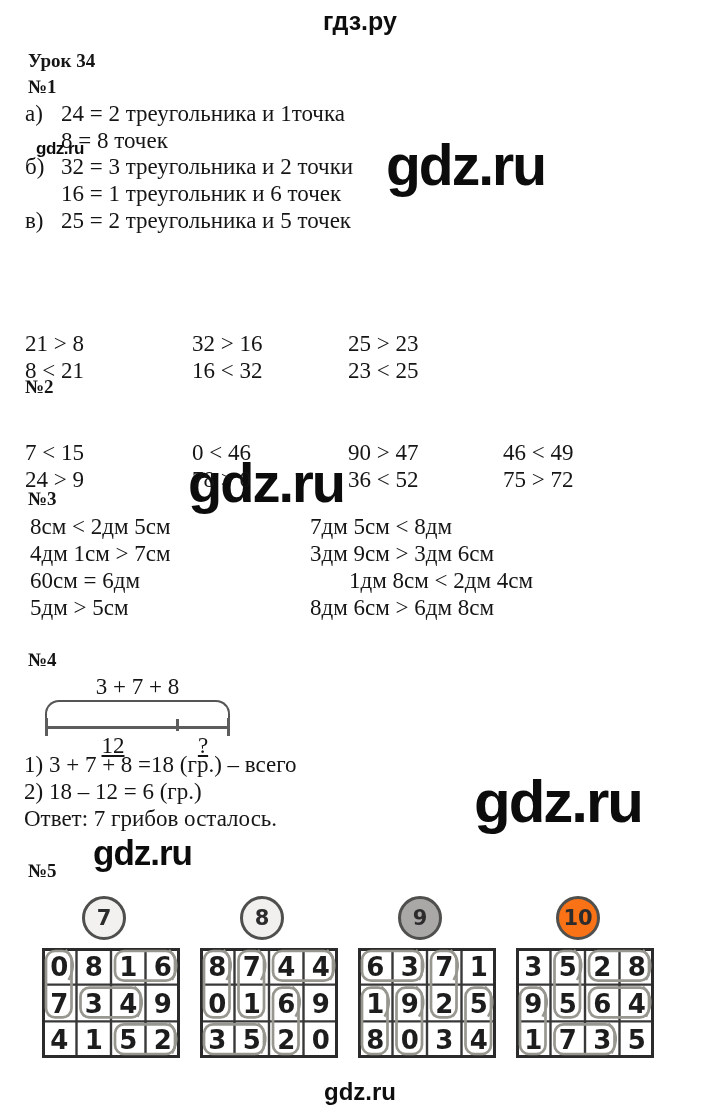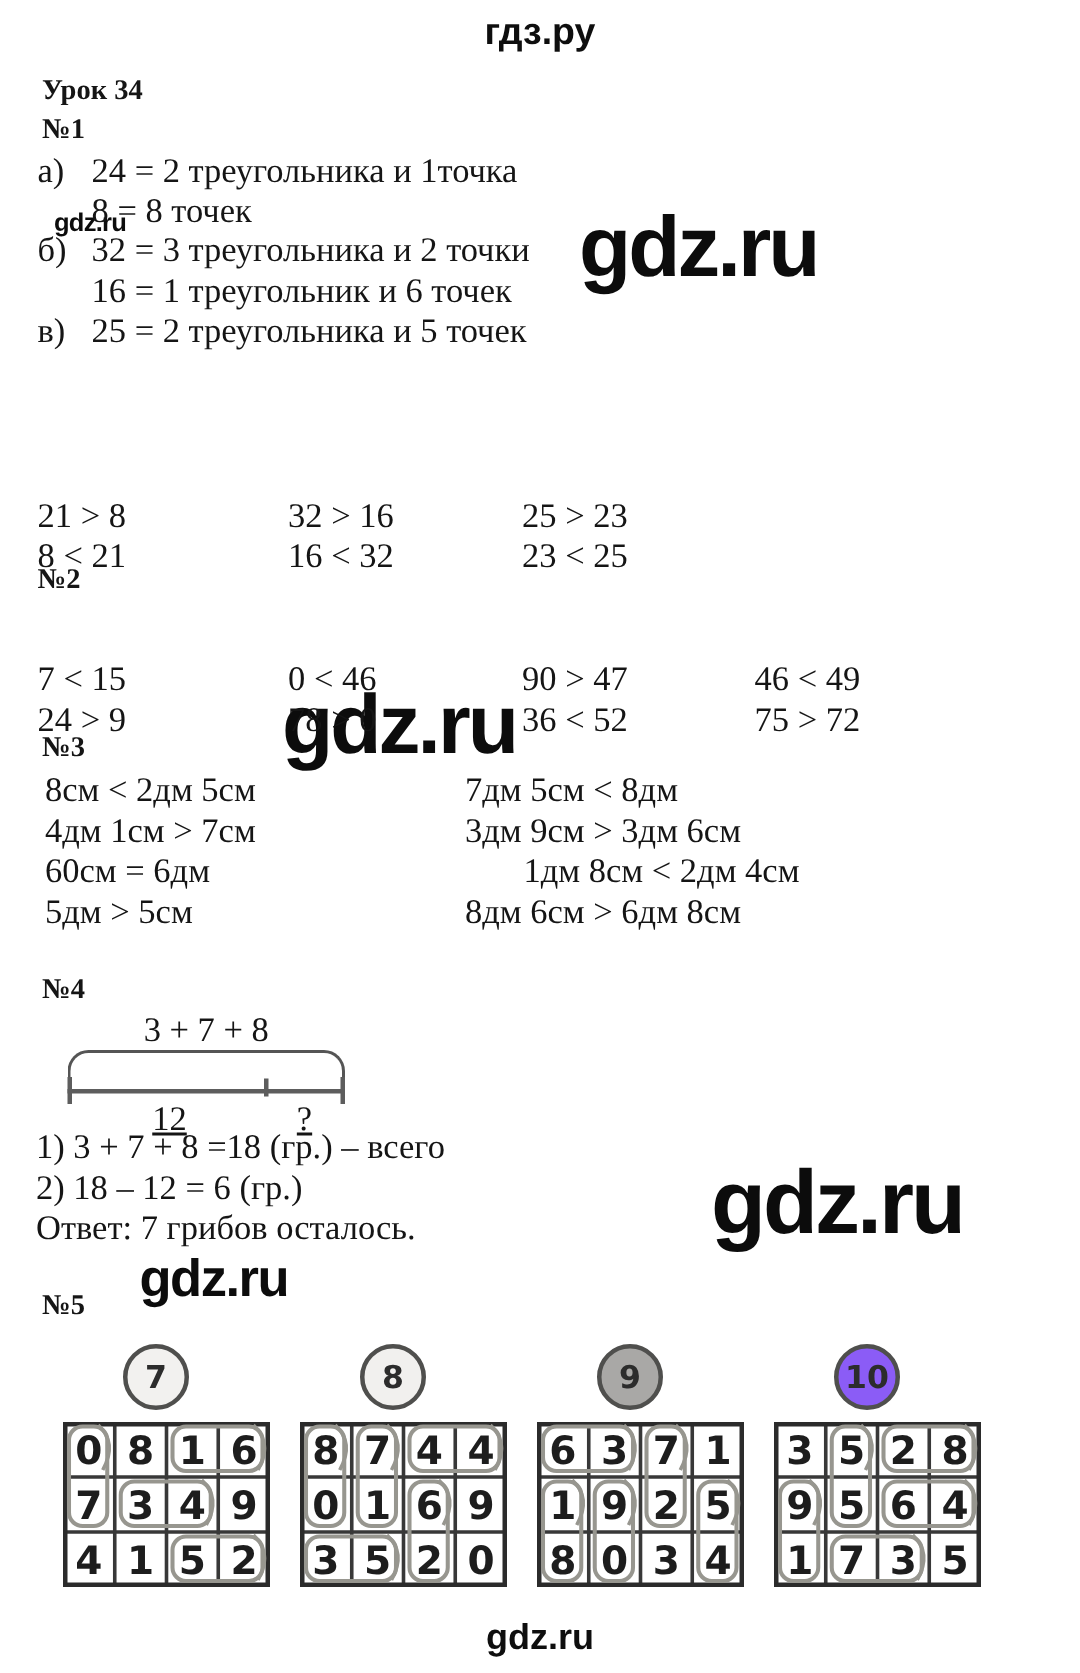--- a/index.html
+++ b/index.html
@@ -155,21 +155,21 @@
 
   <div class="abs target-circle" style="left: 82px; background: rgb(242, 241, 239);">
       <span>7</span>
     </div>
   <div class="abs target-circle" style="left: 240px; background: rgb(241, 240, 238);">
       <span>8</span>
     </div>
   <div class="abs target-circle" style="left: 398px; background: rgb(169, 168, 166);">
       <span>9</span>
     </div>
-  <div class="abs target-circle" style="left: 556px; background: #8b5cf6;">
+  <div class="abs target-circle" style="left: 556px; background: #f97316;">
       <span>10</span>
     </div>
 
   <svg class="abs grid-svg" style="left:42px;" width="138" height="110">
       <line x1="34.5" y1="0" x2="34.5" y2="110" stroke="#383838" stroke-width="2.4"></line>
       <line x1="69" y1="0" x2="69" y2="110" stroke="#383838" stroke-width="2.4"></line>
       <line x1="103.5" y1="0" x2="103.5" y2="110" stroke="#383838" stroke-width="2.4"></line>
       <line x1="0" y1="36.666666666666664" x2="138" y2="36.666666666666664" stroke="#383838" stroke-width="2.4"></line>
       <line x1="0" y1="73.33333333333333" x2="138" y2="73.33333333333333" stroke="#383838" stroke-width="2.4"></line>
       <rect x="1.5" y="1.5" width="135" height="107" fill="none" stroke="#2b2b2b" stroke-width="3"></rect>

